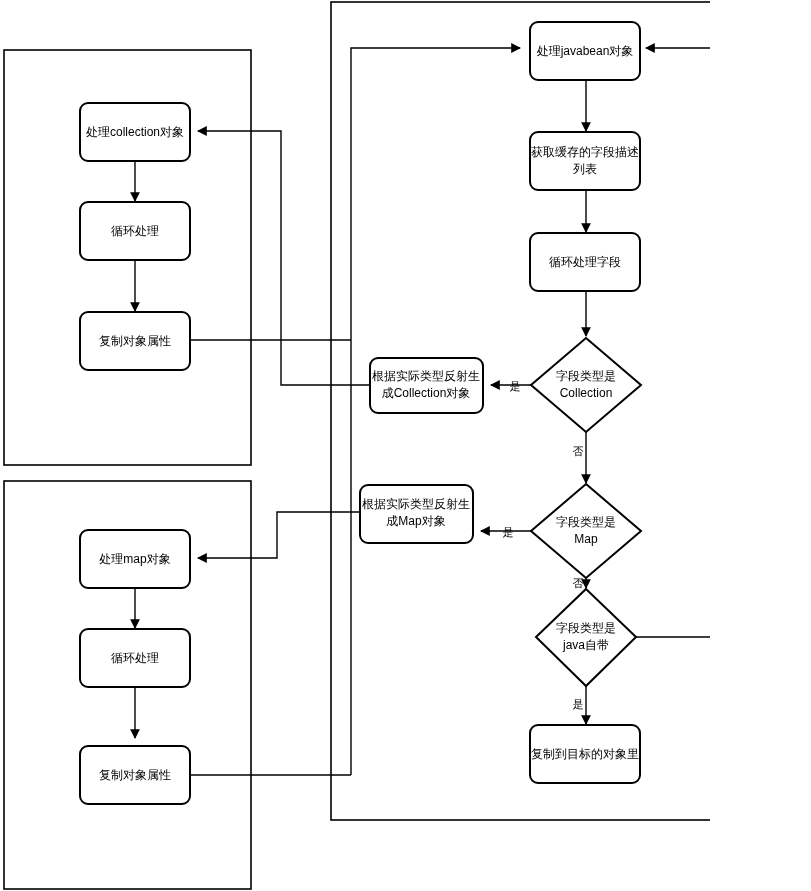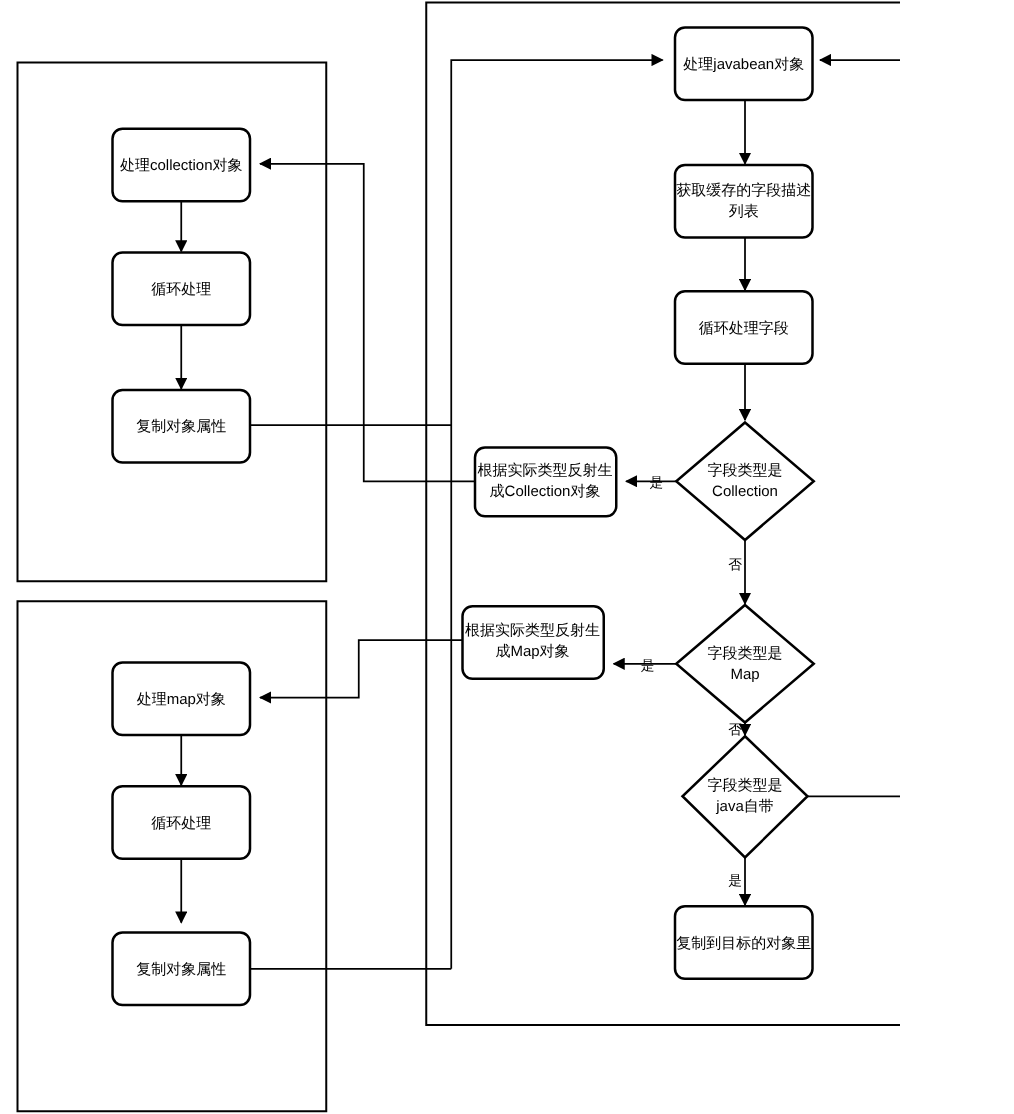--- a/index.html
+++ b/index.html
@@ -9,21 +9,20 @@
   }
   body {
     font-family: "Liberation Sans", "DejaVu Sans", sans-serif;
   }
   #diagram-root {
     position: relative;
     width: 710px;
     height: 891px;
     background: #ffffff;
     overflow: hidden;
-    margin-left: 10px;
   }
   svg.flow {
     display: block;
     width: 811px;
     height: 891px;
   }
   .node-shape {
     fill: #ffffff;
     stroke: #000000;
     stroke-width: 2;

